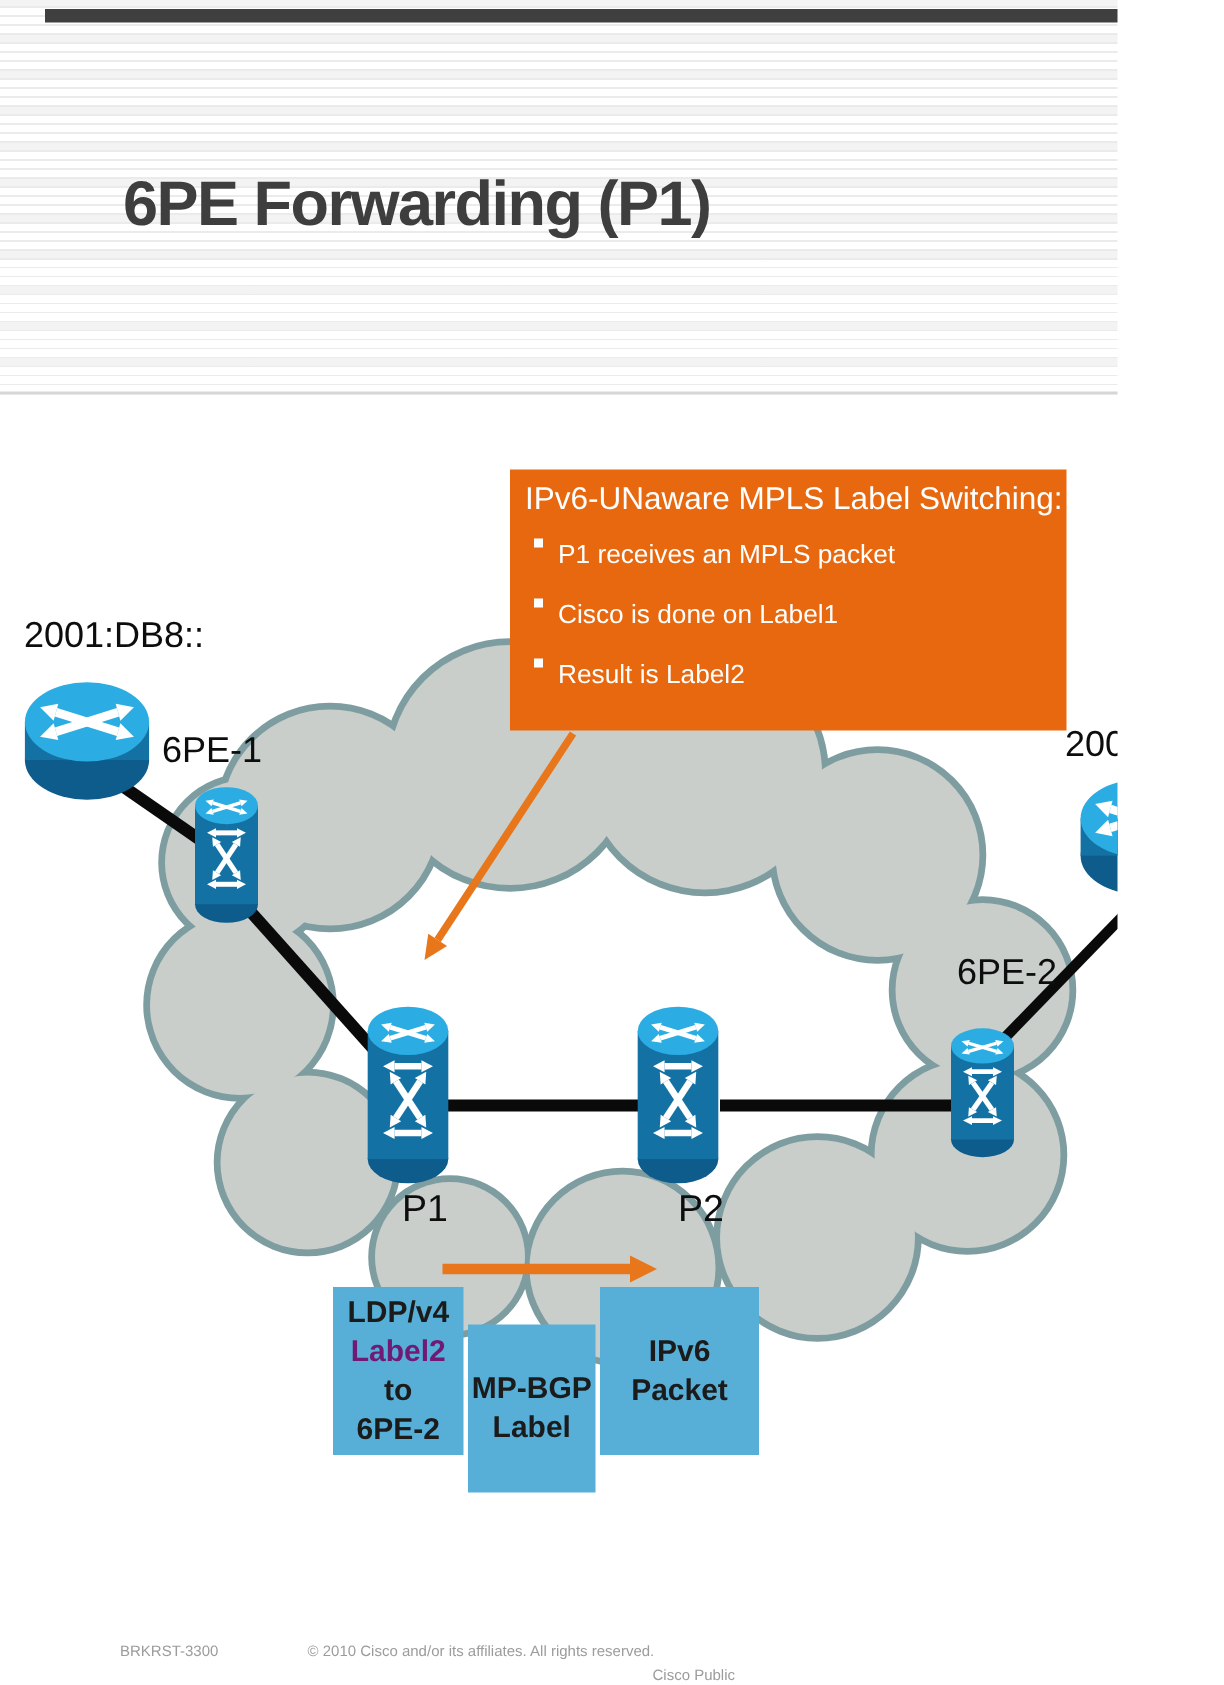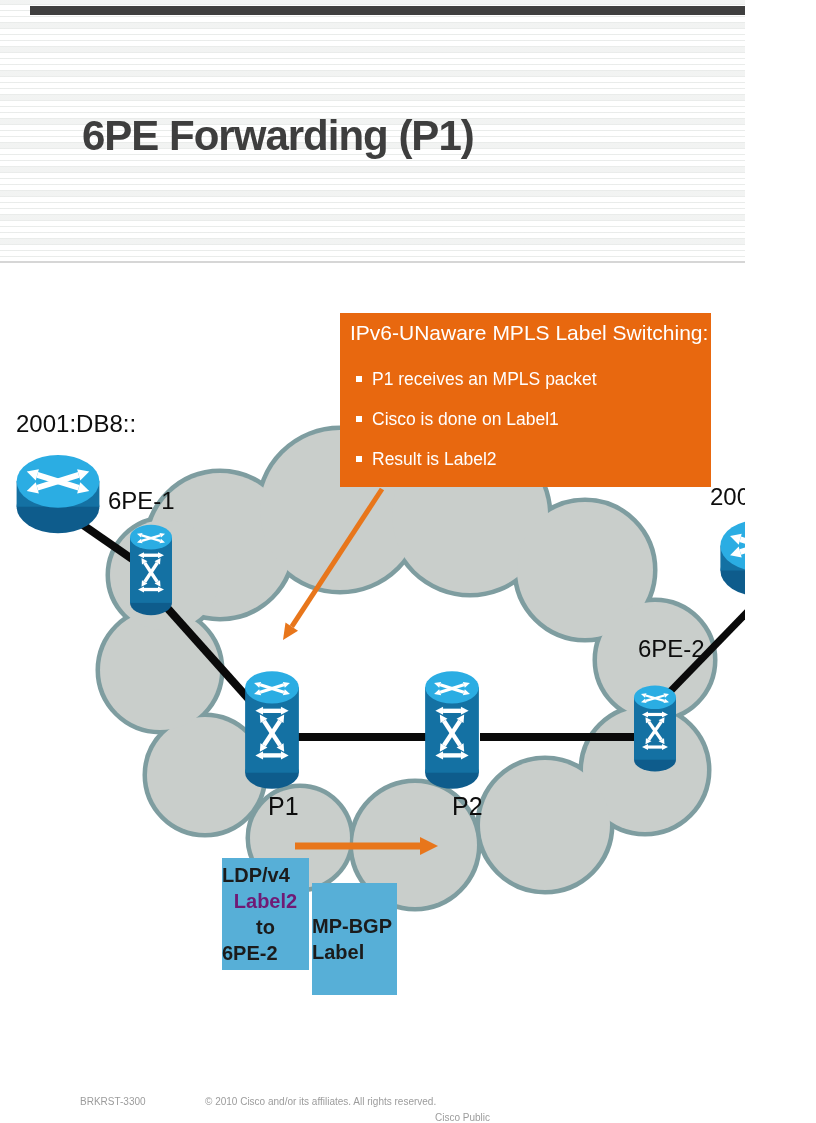--- a/index.html
+++ b/index.html
@@ -20,38 +20,38 @@
     position:absolute;left:82px;top:112px;
     font-size:42px;font-weight:bold;color:#3e3e3e;letter-spacing:-1px;white-space:nowrap;
   }
   
   .callout{
     position:absolute;left:340px;top:313px;width:371px;height:174px;
     background:#e8680f;color:#ffffff;z-index:3;box-sizing:border-box;padding:8px 10px;
   }
   .callout-title{font-size:21px;font-weight:bold;font-weight:normal;white-space:nowrap;}
   .callout-bullets{margin-top:14px;}
-  .bullet-row{display:flex;align-items:center;height:40px;}
+  .bullet-row{display:flex;align-items:flex-start;height:40px;}
   .bullet-sq{width:6px;height:6px;background:#ffffff;margin:0 10px 0 6px;flex:0 0 auto;}
   .bullet-text{font-size:17.5px;white-space:nowrap;}
   
   .layer{position:absolute;left:0;top:0;width:816px;height:1123px;pointer-events:none;}
   .z1{z-index:1}.z2{z-index:2}.z6{z-index:6}
   .node{position:absolute;z-index:4;}
   .node svg{display:block;width:100%;height:100%;}
   .node-label{
     position:absolute;z-index:5;color:#0d0d0d;font-size:24px;white-space:nowrap;
   }
   
   .packet-table{
     position:absolute;left:222px;top:858px;display:flex;gap:3px;z-index:7;
   }
   .packet-cell{
     background:#57afd7;height:112px;display:flex;flex-direction:column;
-    align-items:flex-start;justify-content:center;
+    align-items:center;justify-content:center;
     font-size:20px;font-weight:bold;color:#1b1b1b;line-height:26px;text-align:center;
   }
   .packet-cell .accent{color:#701a75;}
   
   .footer-text{position:absolute;top:1096px;font-size:10px;color:#9c9c9c;white-space:nowrap;}
   .f-left{left:80px;}
   .f-copy{left:205px;}
   .f-class{left:435px;margin-top:16px;}
   .f-page{left:0;width:786px;text-align:right;font-size:13px;color:#8a8a8a;top:1093px;padding-left:47px;}
 </style>
@@ -262,20 +262,23 @@
   <div class="packet-table">
       <div class="packet-cell" style="width: 87px;">
         <div><span>LDP/v4</span></div>
         <div><span class="accent">Label2</span><span> to</span></div>
         <div><span>6PE-2</span></div>
       </div>
       <div class="packet-cell" style="width: 85px; margin-top: 25px;">
         <div><span>MP-BGP</span></div>
         <div><span>Label</span></div>
       </div>
+      <div class="packet-cell" style="width: 106px;">
+        <div><span>IPv6 Packet</span></div>
+      </div>
     </div>
 
   <div class="footer-text f-left">BRKRST-3300</div>
   <div class="footer-text f-copy">© 2010 Cisco and/or its affiliates. All rights reserved.</div>
   <div class="footer-text f-class">Cisco Public</div>
   <div class="footer-text f-page">21</div>
 
 </div>
 
 </body></html>

